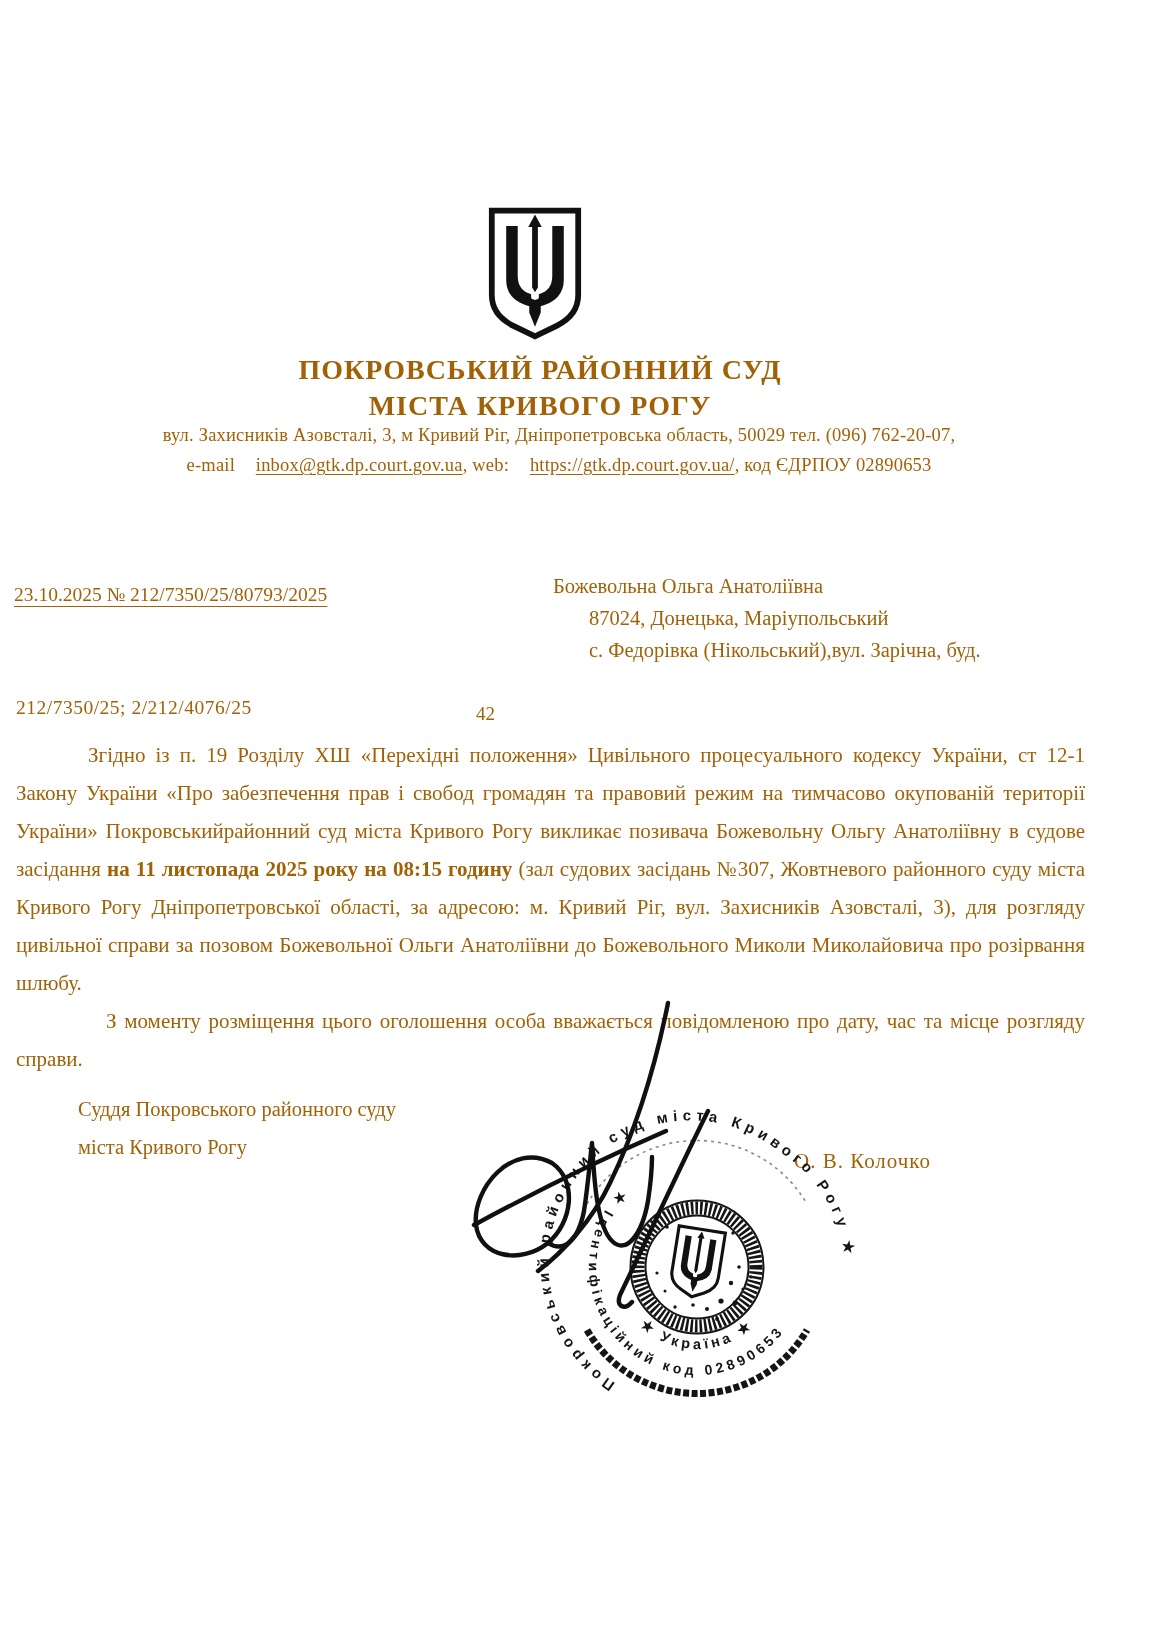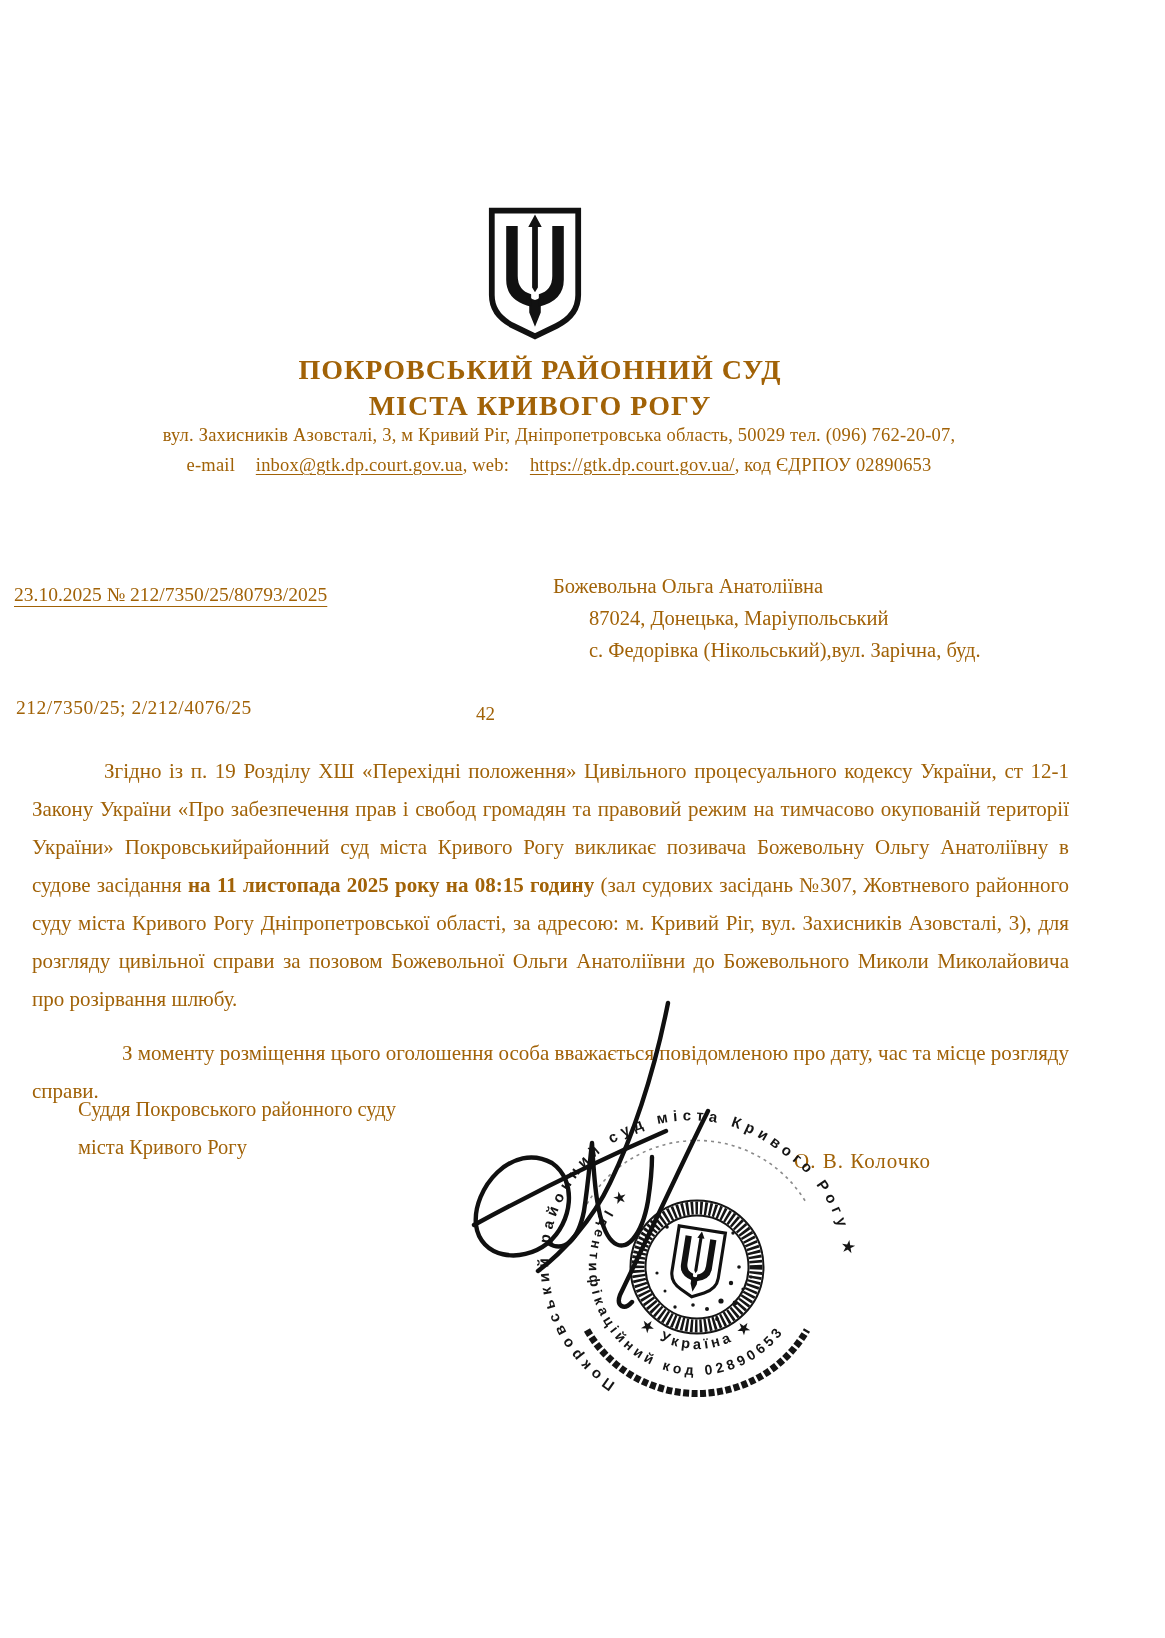--- a/index.html
+++ b/index.html
@@ -25,21 +25,21 @@
   }
   .recipient{ left:553px; top:570px; width:520px; font-size:20.5px; line-height:32px;}
   .recipient div{ white-space:nowrap;}
   .recipient .ind{ padding-left:36px; }
   .house-no{ left:476px; top:659px; font-size:19px;margin-top:44px; }
   .case-no{ left:16px; top:697px; font-size:19.5px; letter-spacing:.5px;}
   .bodytext{
     left:16px; top:736px; width:1069px; font-size:21px; line-height:38px;
     text-align:justify;
   }
-  .bodytext p{ margin:16px; }
+  .bodytext p{ margin:0; }
   .bodytext p.p1{ text-indent:72px; }
   .bodytext p.p2{ text-indent:90px; }
   .b{ font-weight:bold; }
   .judge{ left:78px; top:1082px; font-size:20.5px; line-height:38px;margin-top:8px; }
   .judge-name{ left:794px; top:1149px; font-size:21px; letter-spacing:1px; }
   .stamp-svg{ left:507px; top:1077px; width:386px; height:370px; }
   .sig-svg{ left:440px; top:985px; width:345px; height:345px; }
   svg text{ font-family:"Liberation Sans", sans-serif; font-weight:bold; fill:#151515; }
   .ring-outer{ font-size:15px; letter-spacing:5px; }
   .ring-code{ font-size:14px; letter-spacing:4px; }

